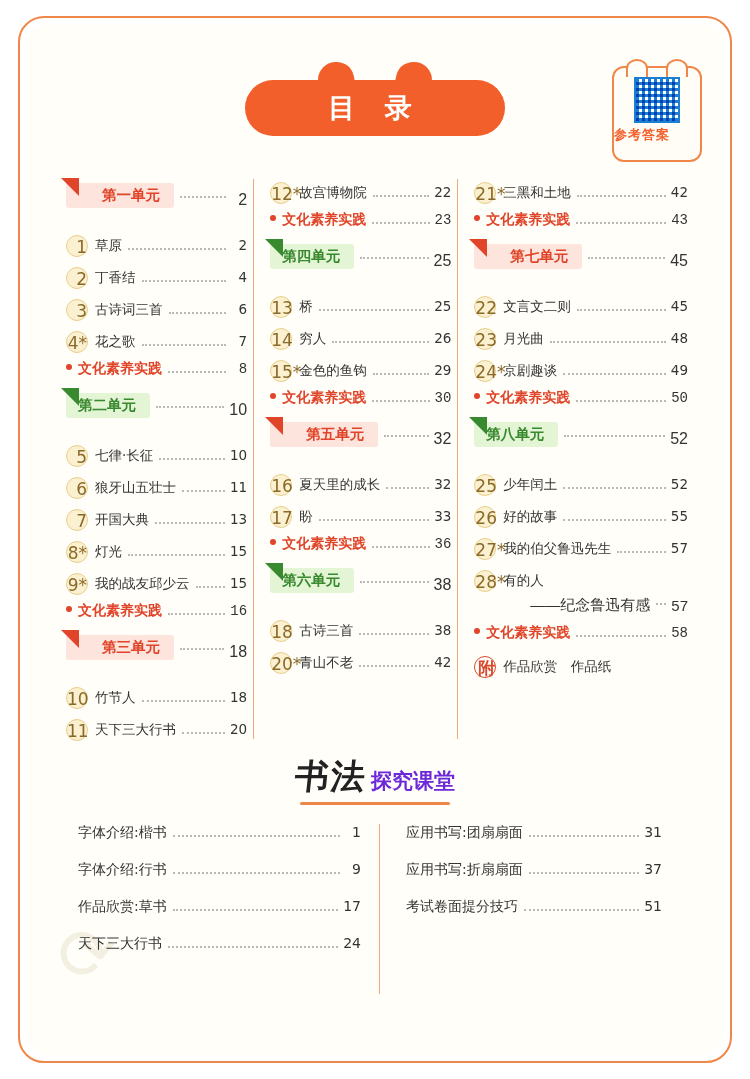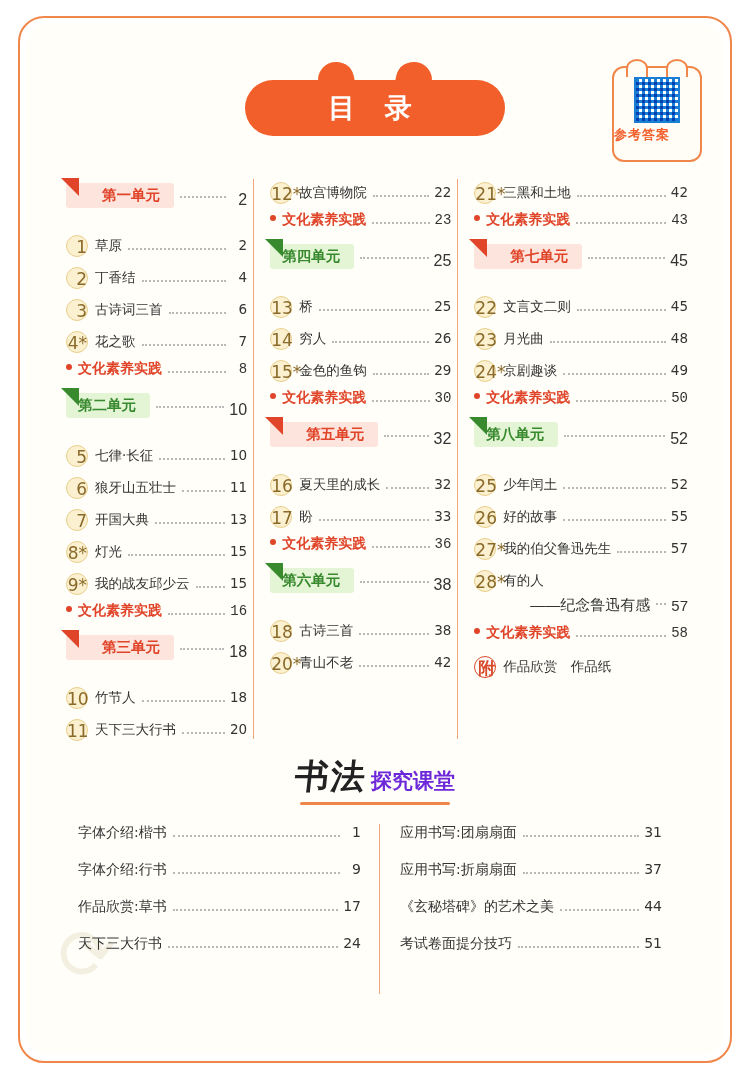--- a/index.html
+++ b/index.html
@@ -211,21 +211,21 @@
   .calli-underline{
     display:block;width:150px;height:3px;background:#f0874a;
     margin:2px auto 0 auto;border-radius:2px;
   }
 
   .calli-cols{
     position:absolute;left:52px;right:44px;top:800px;height:170px;
     display:flex;
   }
   .calli-col{width:50%;padding-right:18px;box-sizing:border-box;}
-  .calli-col.right{padding-left:20px;border-left:1px solid #f0a87a;}
+  .calli-col.right{padding-left:26px;border-left:1px solid #f0a87a;}
   .calli-entry{
     display:flex;align-items:baseline;
     font-size:14px;color:#333;margin-bottom:19px;
     white-space:nowrap;
     font-family:"DejaVu Sans","Liberation Sans",sans-serif;
   }
 </style>
 </head>
 <body>
 
@@ -573,25 +573,20 @@
             <span>应用书写:团扇扇面</span>
             <span class="dots"></span>
             <span class="pg">31</span>
           </div>
           <div class="calli-entry">
             <span>应用书写:折扇扇面</span>
             <span class="dots"></span>
             <span class="pg">37</span>
           </div>
           <div class="calli-entry">
-            <span>《玄秘塔碑》的艺术之美</span>
-            <span class="dots"></span>
-            <span class="pg">44</span>
-          </div>
-          <div class="calli-entry">
             <span>考试卷面提分技巧</span>
             <span class="dots"></span>
             <span class="pg">51</span>
           </div>
         </div>
     </div>
 
   </div>
 </div>
 

